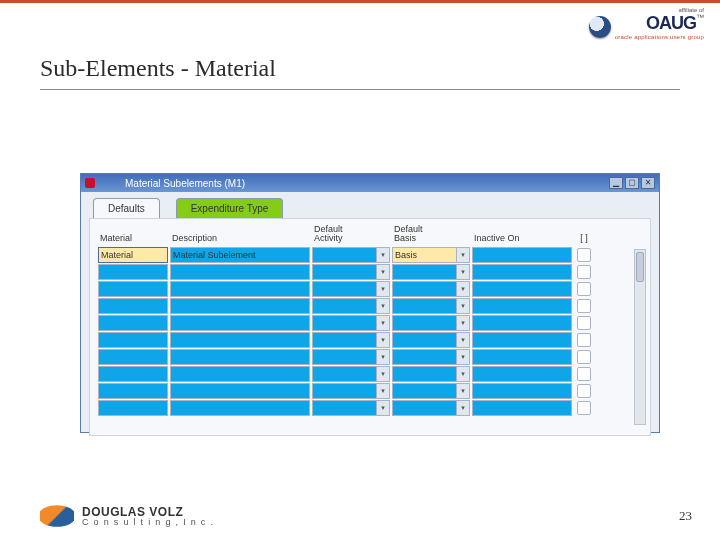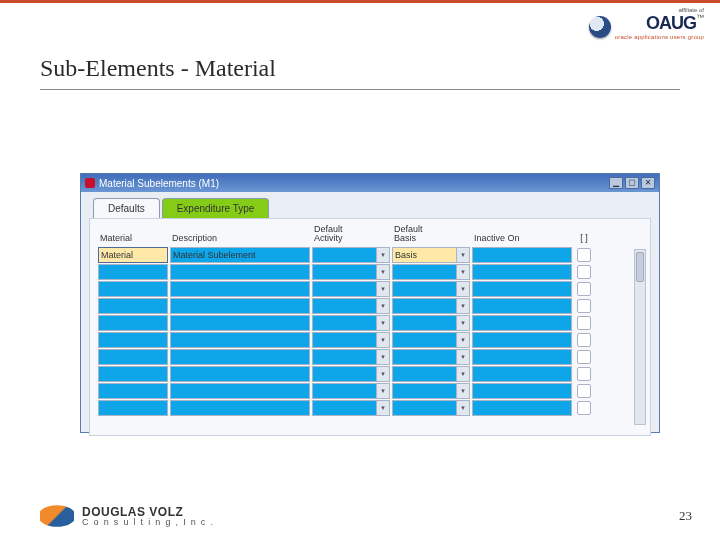--- a/index.html
+++ b/index.html
@@ -57,39 +57,39 @@
     display: flex; align-items: center;
     height: 18px;
     background: linear-gradient(#3f6db8, #6b96d4);
     color: #fff;
     padding: 0 4px;
     font-size: 10px;
   }
   .win-titlebar .oracle-dot {
     width: 10px; height: 10px; background: #c70f2d; border-radius: 2px; margin-right: 4px;
   }
-  .win-titlebar .title-text { flex: 1; }
+  .win-titlebar .title-text { flex: 1; margin-left: 26px; }
   .win-btn {
     width: 14px; height: 12px; margin-left: 2px;
     background: #b9c8df; border: 1px solid #4a6aa0;
     display: flex; align-items: center; justify-content: center;
     font-size: 8px; color: #234; line-height: 1;
   }
 
   .tab-strip {
     display: flex; gap: 0; margin: 6px 0 0 12px;
   }
   .tab {
     padding: 4px 14px;
     border: 1px solid #8a9ab3;
     border-bottom: none;
     border-radius: 4px 4px 0 0;
     background: #f6f8fb;
     font-size: 10px;
-    margin-right: 2px;
+    margin-right: 16px;
     cursor: pointer;
   }
   .tab.active { background: #84cc16; font-weight: normal; }
 
   .form-body {
     margin: 0 8px 8px 8px;
     background: #f6f8fb;
     border: 1px solid #c9d3e1;
     height: 218px;
     padding: 6px 4px 6px 8px;

